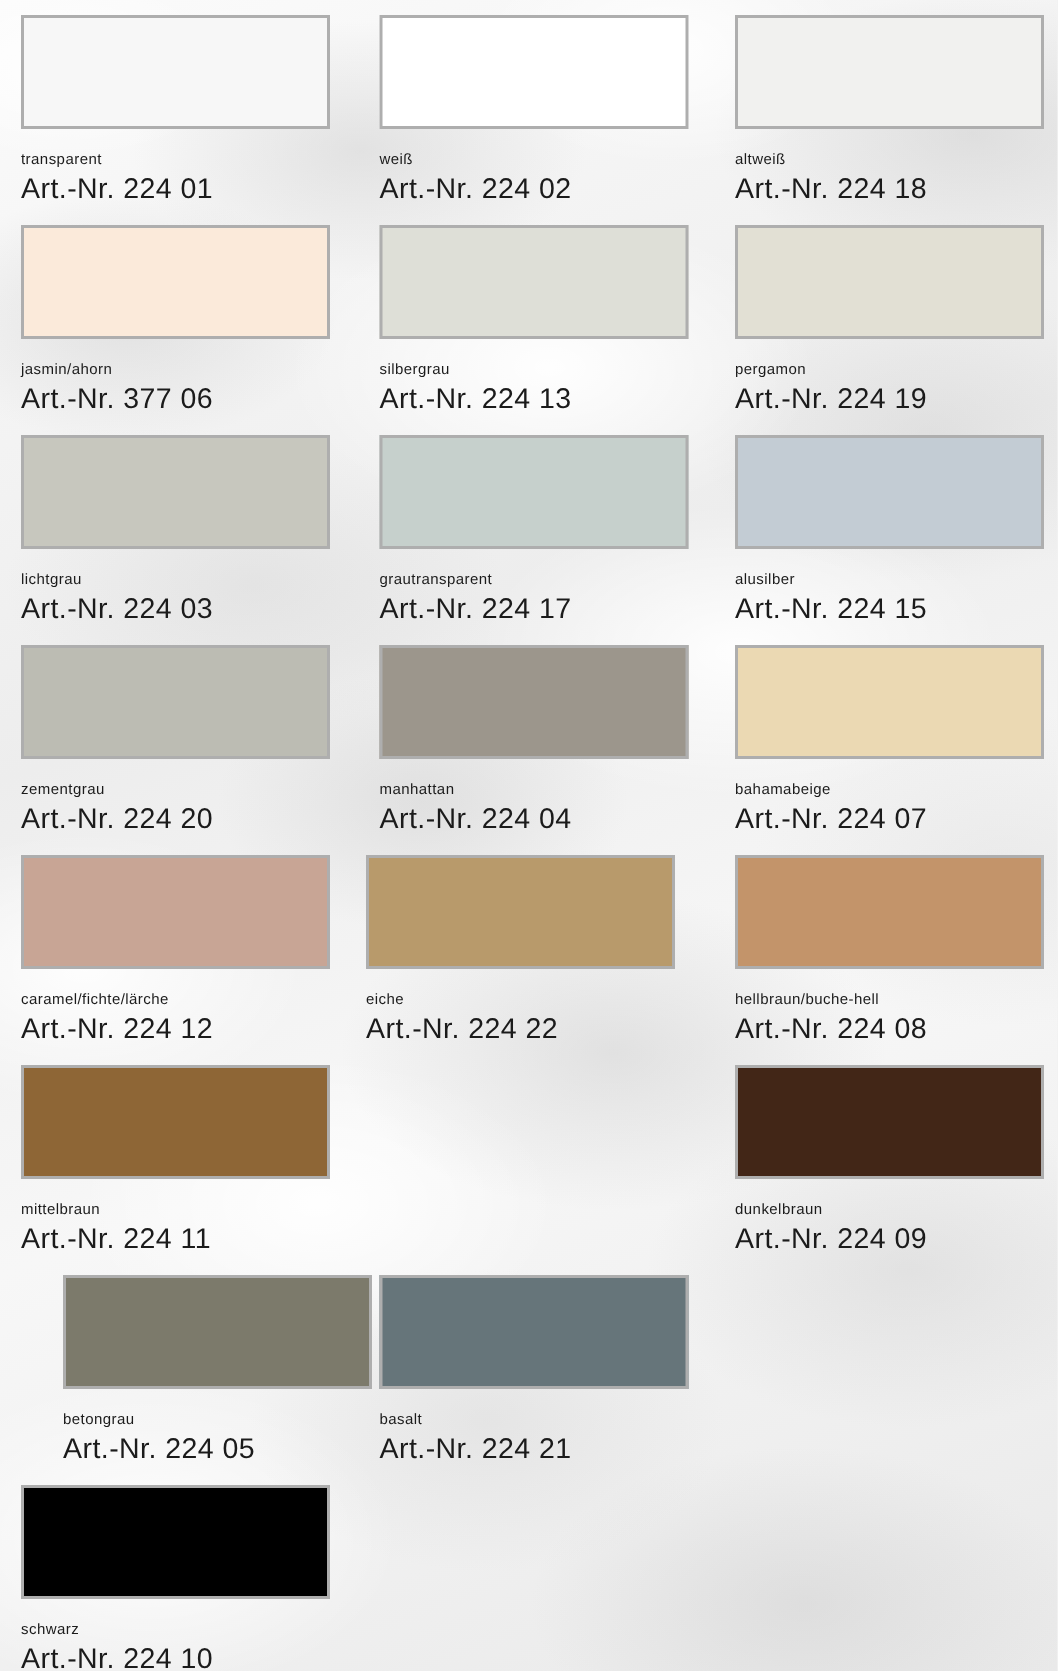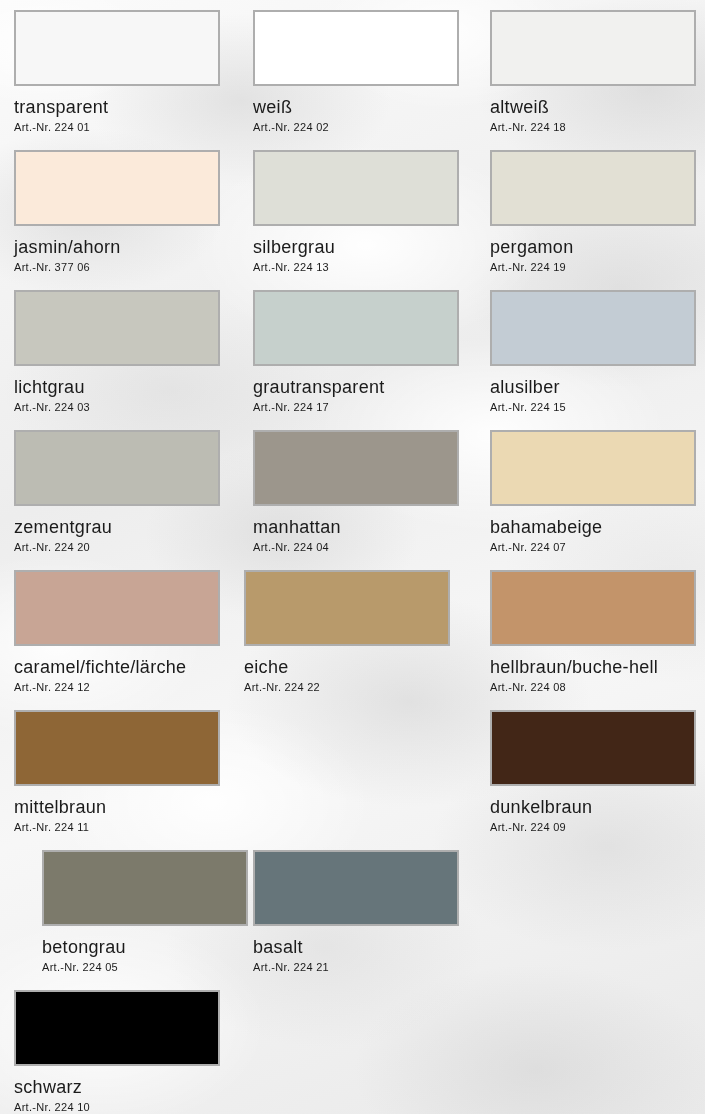--- a/index.html
+++ b/index.html
@@ -60,29 +60,29 @@
 
   .swatch-chip {
     width: 206px;
     height: 76px;
     box-sizing: border-box;
     border: 2px solid #aeaeae;
   }
 
   .swatch-label {
     margin-top: 11px;
-    font-size: 18px;
+    font-size: 10px;
     line-height: 20px;
     letter-spacing: .3px;
     color: #1b1b1b;
     white-space: nowrap;
   }
 
   .swatch-art {
-    font-size: 11px;
+    font-size: 19px;
     line-height: 20px;
     letter-spacing: .3px;
     color: #1b1b1b;
     white-space: nowrap;
   }
 </style>
 </head>
 <body>
 
 <div id="bg"></div>

